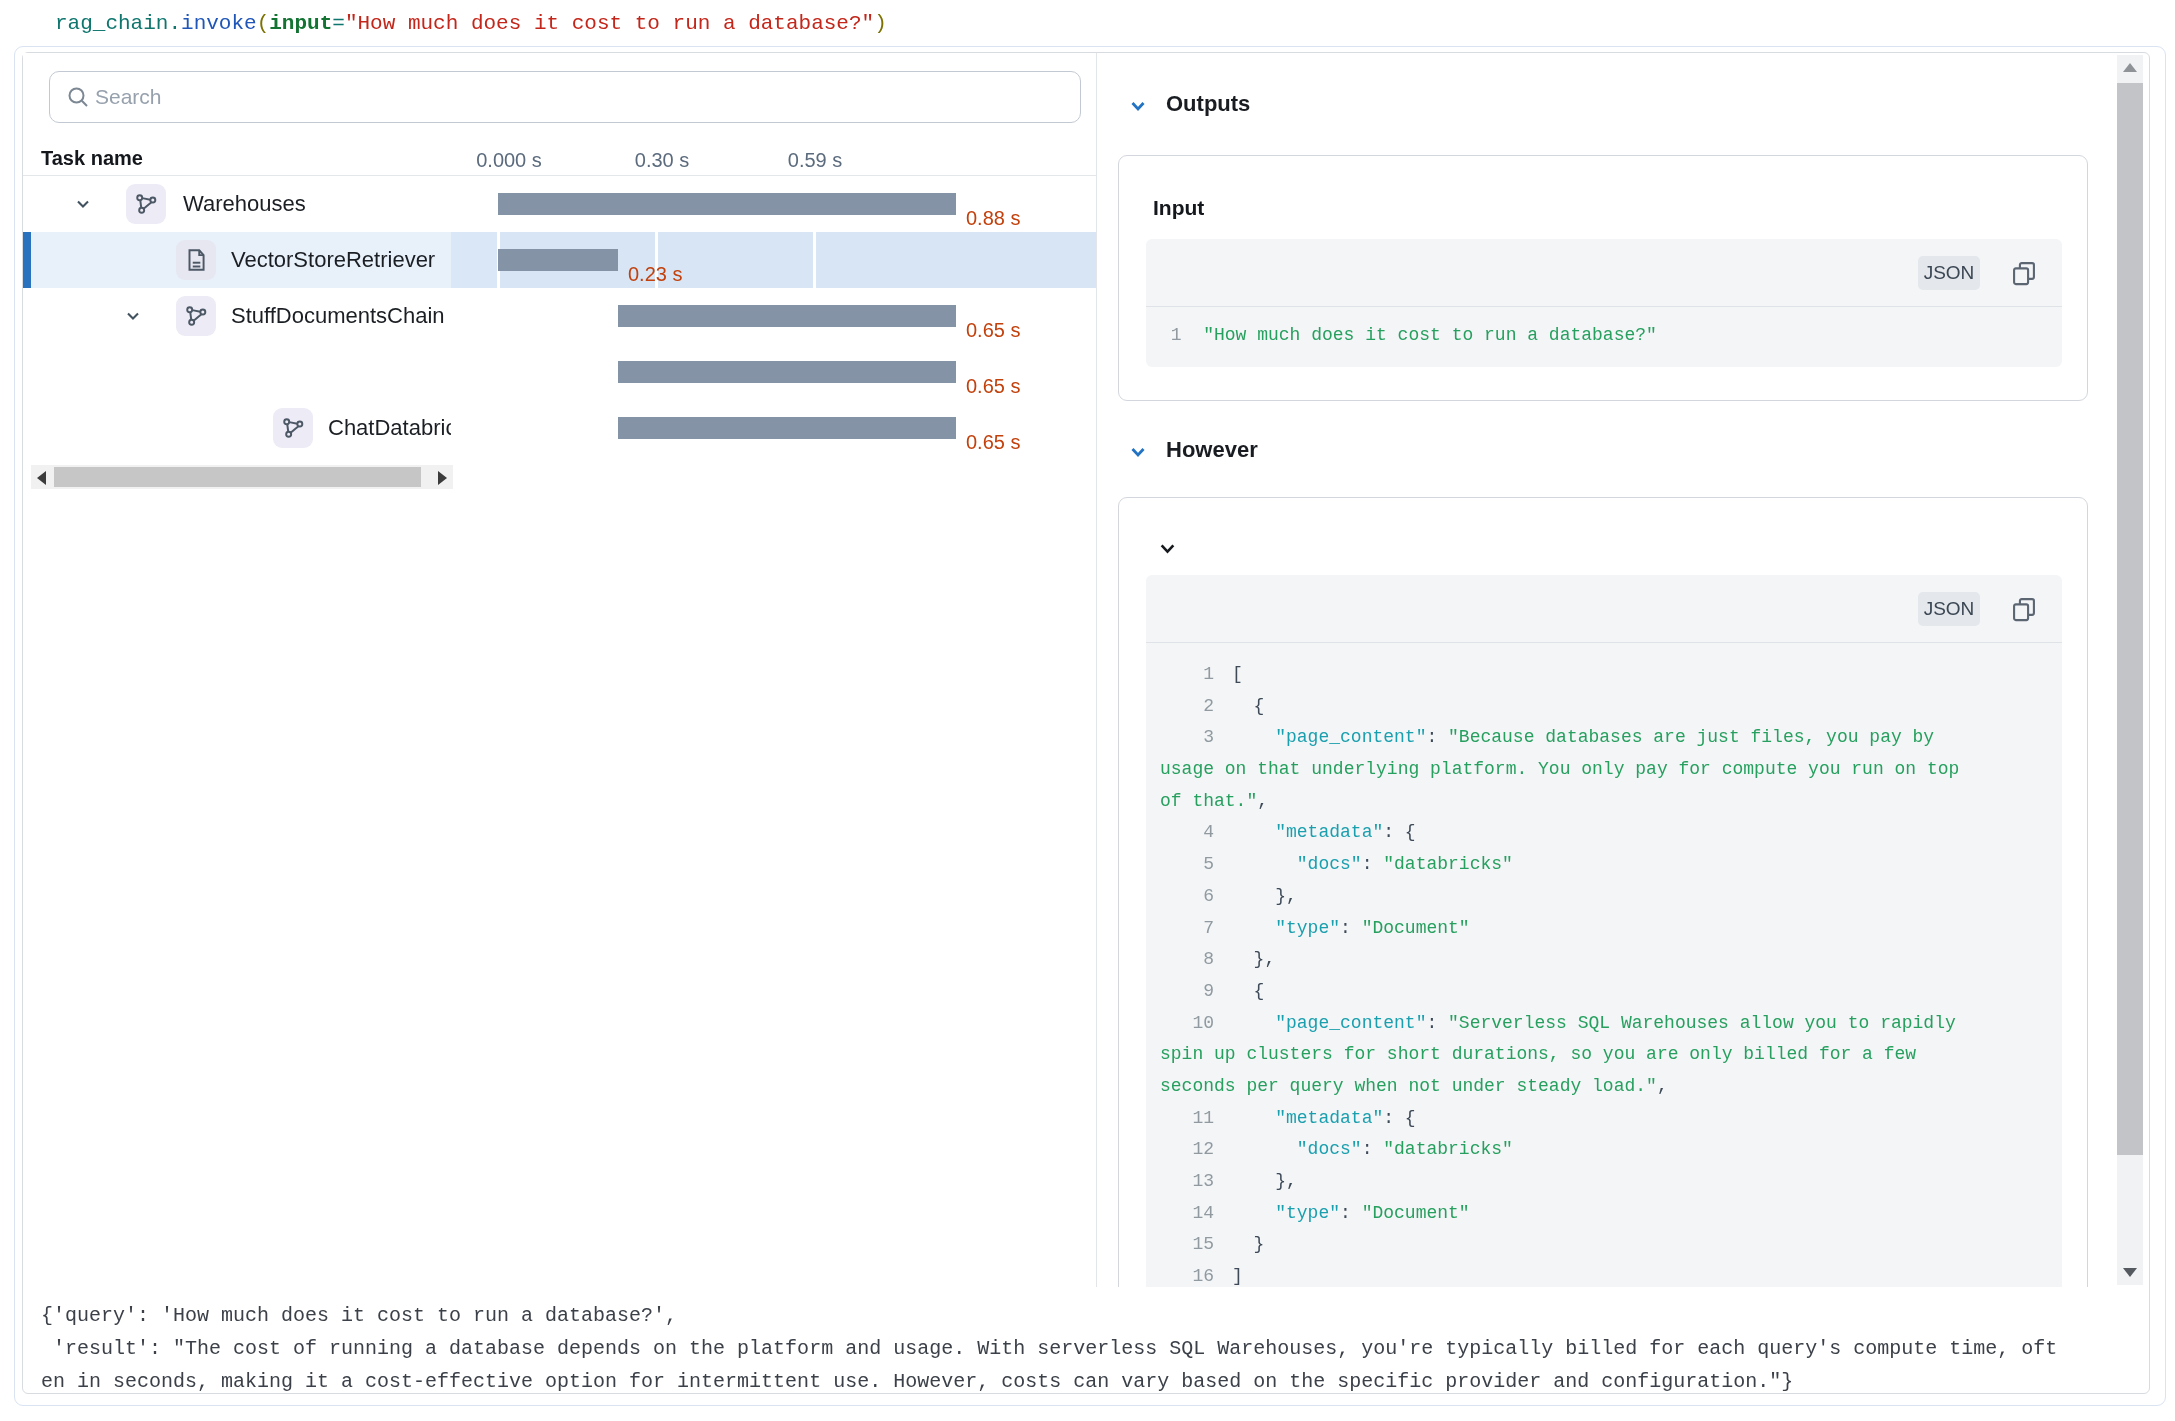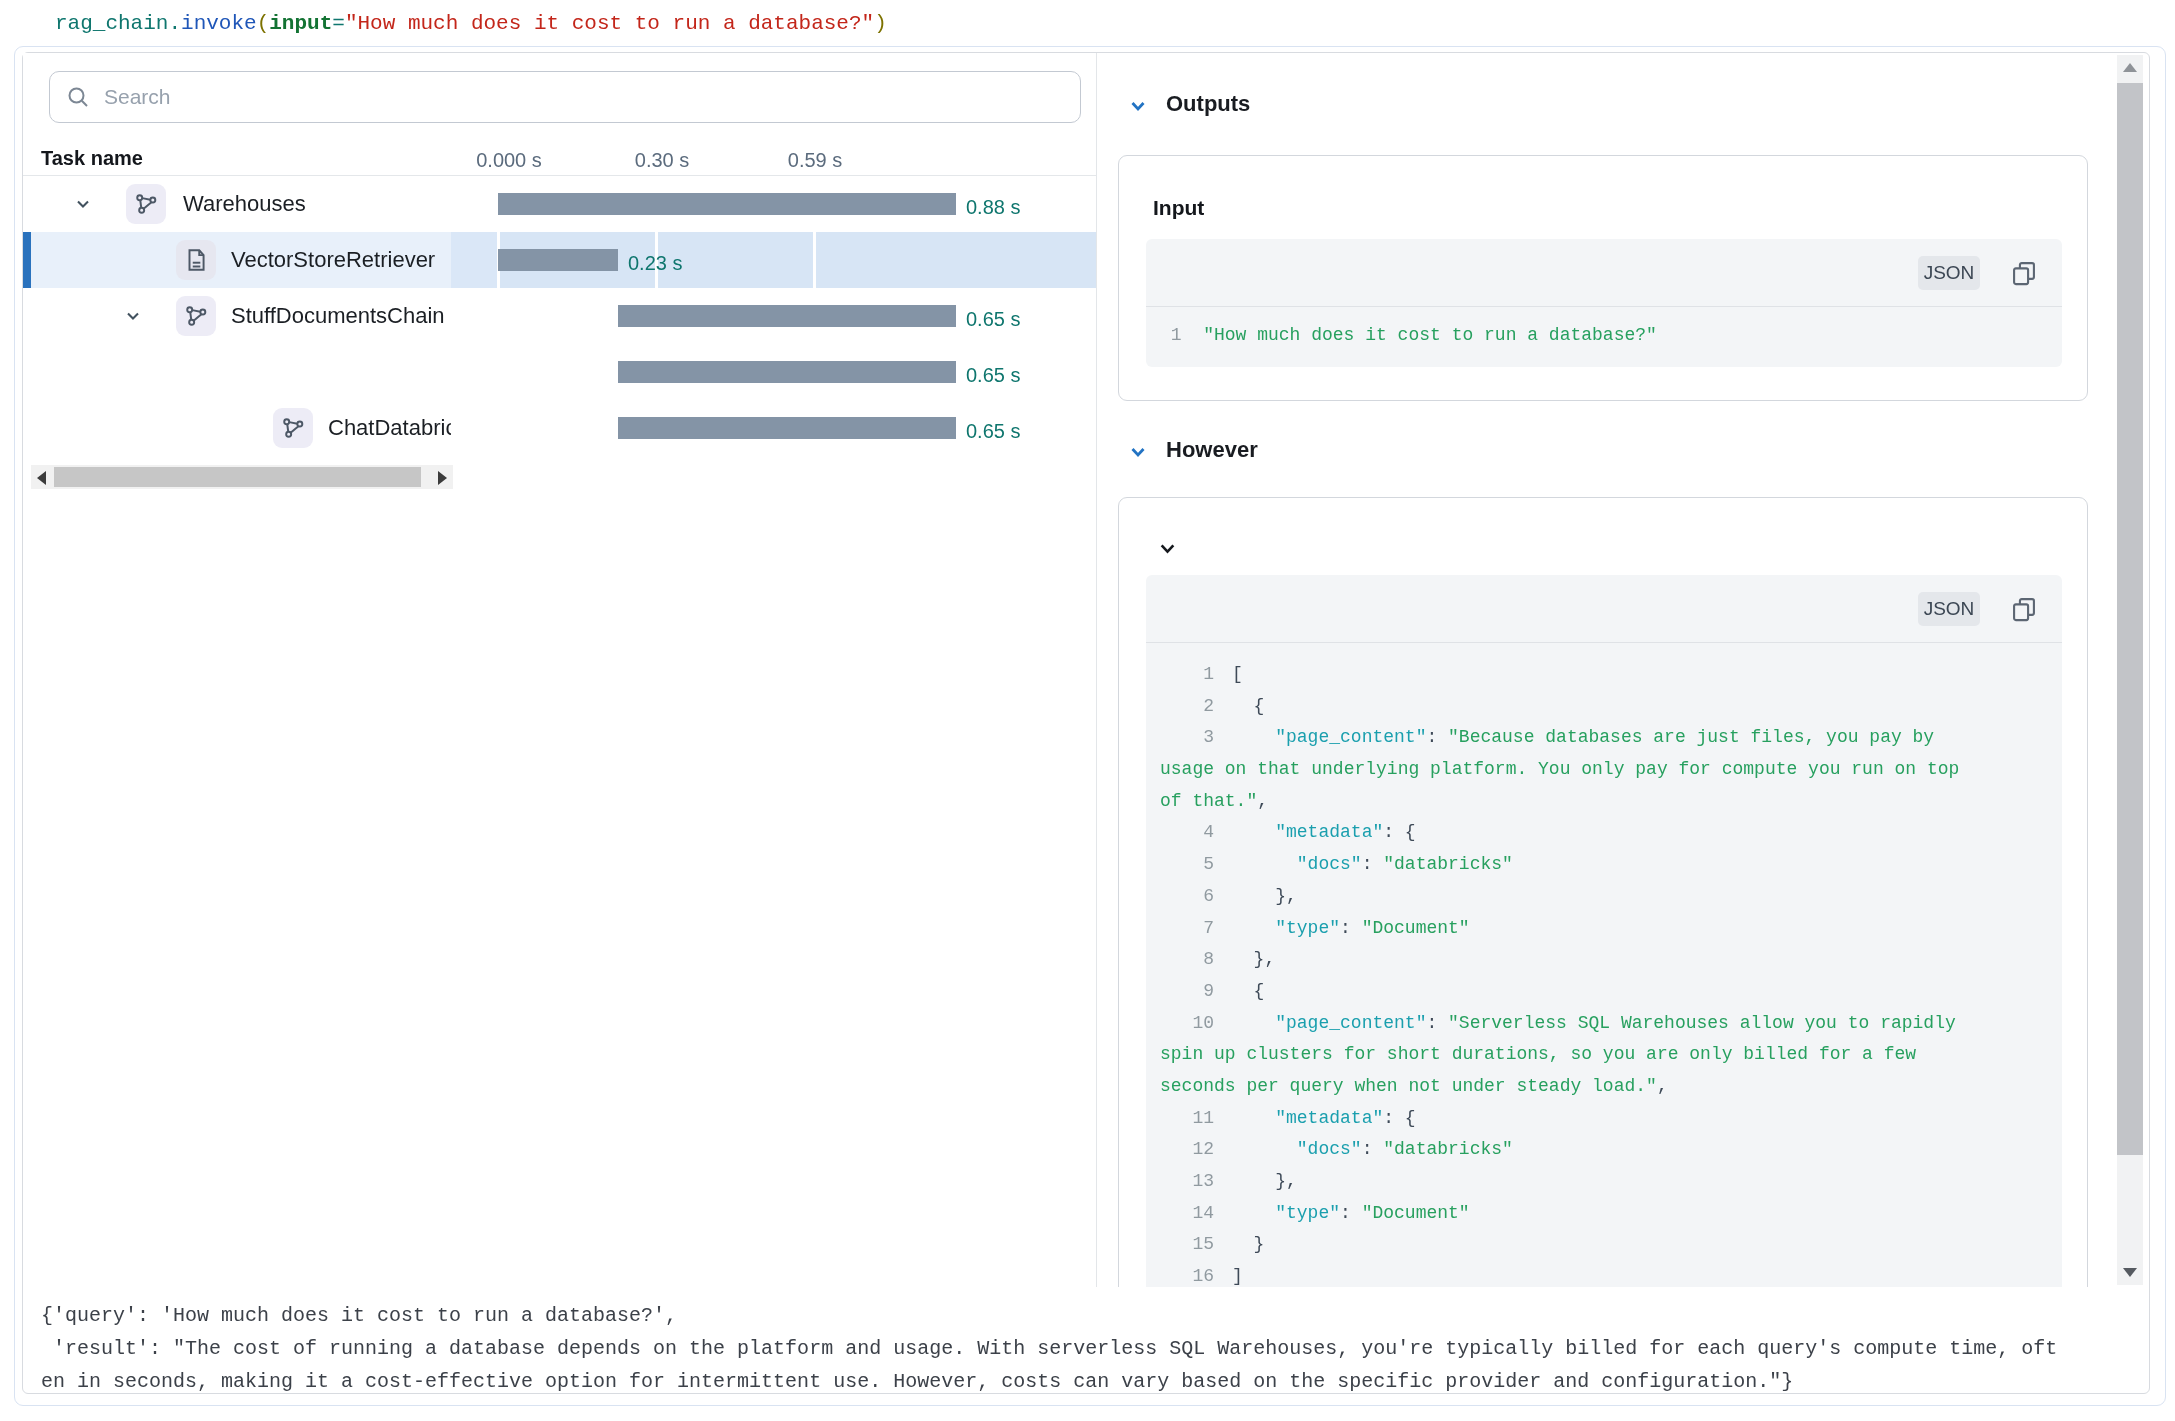--- a/index.html
+++ b/index.html
@@ -20,21 +20,21 @@
   .content-box { position:absolute; left:22px; top:52px; width:2128px; height:1342px; border:1px solid #d8dbe0; border-radius:6px; background:#fff; }
 
   .trace-area { position:absolute; left:0; top:0; width:2126px; height:1234px; overflow:hidden; }
 
   
   .left-panel { position:absolute; left:0; top:0; width:1073px; height:1234px; background:#fff; }
   .panel-divider { position:absolute; left:1073px; top:0; width:1px; height:1234px; background:#e3e6e9; }
 
   .search-box { position:absolute; left:26px; top:18px; width:1032px; height:52px; border:1px solid #c3c9d2; border-radius:10px; background:#fff; display:flex; align-items:center; padding:0 16px; }
   .search-box svg { flex:0 0 auto; }
-  .search-box input { border:none; outline:none; flex:1; margin-left:14px; font-size:21px; color:#333; font-family:"Liberation Sans",sans-serif; background:transparent; }
+  .search-box input { border:none; outline:none; flex:1; margin-left:5px; font-size:21px; color:#333; font-family:"Liberation Sans",sans-serif; background:transparent; }
   .search-box input::placeholder { color:#97a1ad; }
 
   .col-header-task { position:absolute; left:18px; top:94px; font-size:20px; font-weight:700; color:#14171c; }
   .tick { position:absolute; top:96px; transform:translateX(-50%); font-size:20px; color:#5b6b7d; }
   .header-border { position:absolute; left:0; top:122px; width:1073px; height:1px; background:#e4e7ea; }
 
   .rows { position:absolute; left:0; top:123px; width:1073px; }
   .row { position:relative; width:1073px; height:56px; }
   .row .name-zone { position:absolute; left:0; top:0; width:428px; height:56px; overflow:hidden; white-space:nowrap; }
   .row.selected { background:#e8f0fa; }
@@ -43,21 +43,21 @@
      background-image:linear-gradient(to right,
        #dae7f7 0px, #dae7f7 46px, #ffffff 46px, #ffffff 49px,
        #d7e5f5 49px, #d7e5f5 204px, #ffffff 204px, #ffffff 207px,
        #d7e5f5 207px, #d7e5f5 362px, #ffffff 362px, #ffffff 365px,
        #d7e5f5 365px, #d7e5f5 645px); }
   .tw-chevron { position:absolute; top:20px; width:16px; height:16px; }
   .icon-box { position:absolute; top:8px; width:40px; height:40px; background:#edecf6; border-radius:9px; display:flex; align-items:center; justify-content:center; }
   .row.selected .icon-box { background:#e6e7f0; }
   .row-label { position:absolute; top:15px; font-size:22px; color:#1b1f24; }
   .bar { position:absolute; top:17px; height:22px; background:#8494a6; }
-  .dur { position:absolute; top:20px; font-size:20px; color:#0f766e; }
+  .dur { position:absolute; top:31px; font-size:20px; color:#c2410c; }
 
   
   .h-scrollbar { position:absolute; left:8px; top:412px; width:422px; height:24px; background:#f1f1f1; }
   .h-thumb { position:absolute; left:23px; top:2px; width:367px; height:20px; background:#c6c6c6; }
   .h-arrow { position:absolute; top:6px; width:0; height:0; }
   .h-arrow.left  { left:6px;  border-top:7px solid transparent; border-bottom:7px solid transparent; border-right:9px solid #3c3c3c; }
   .h-arrow.right { right:6px; border-top:7px solid transparent; border-bottom:7px solid transparent; border-left:9px solid #3c3c3c; }
 
   
   .section-chevron { position:absolute; width:18px; height:18px; }

